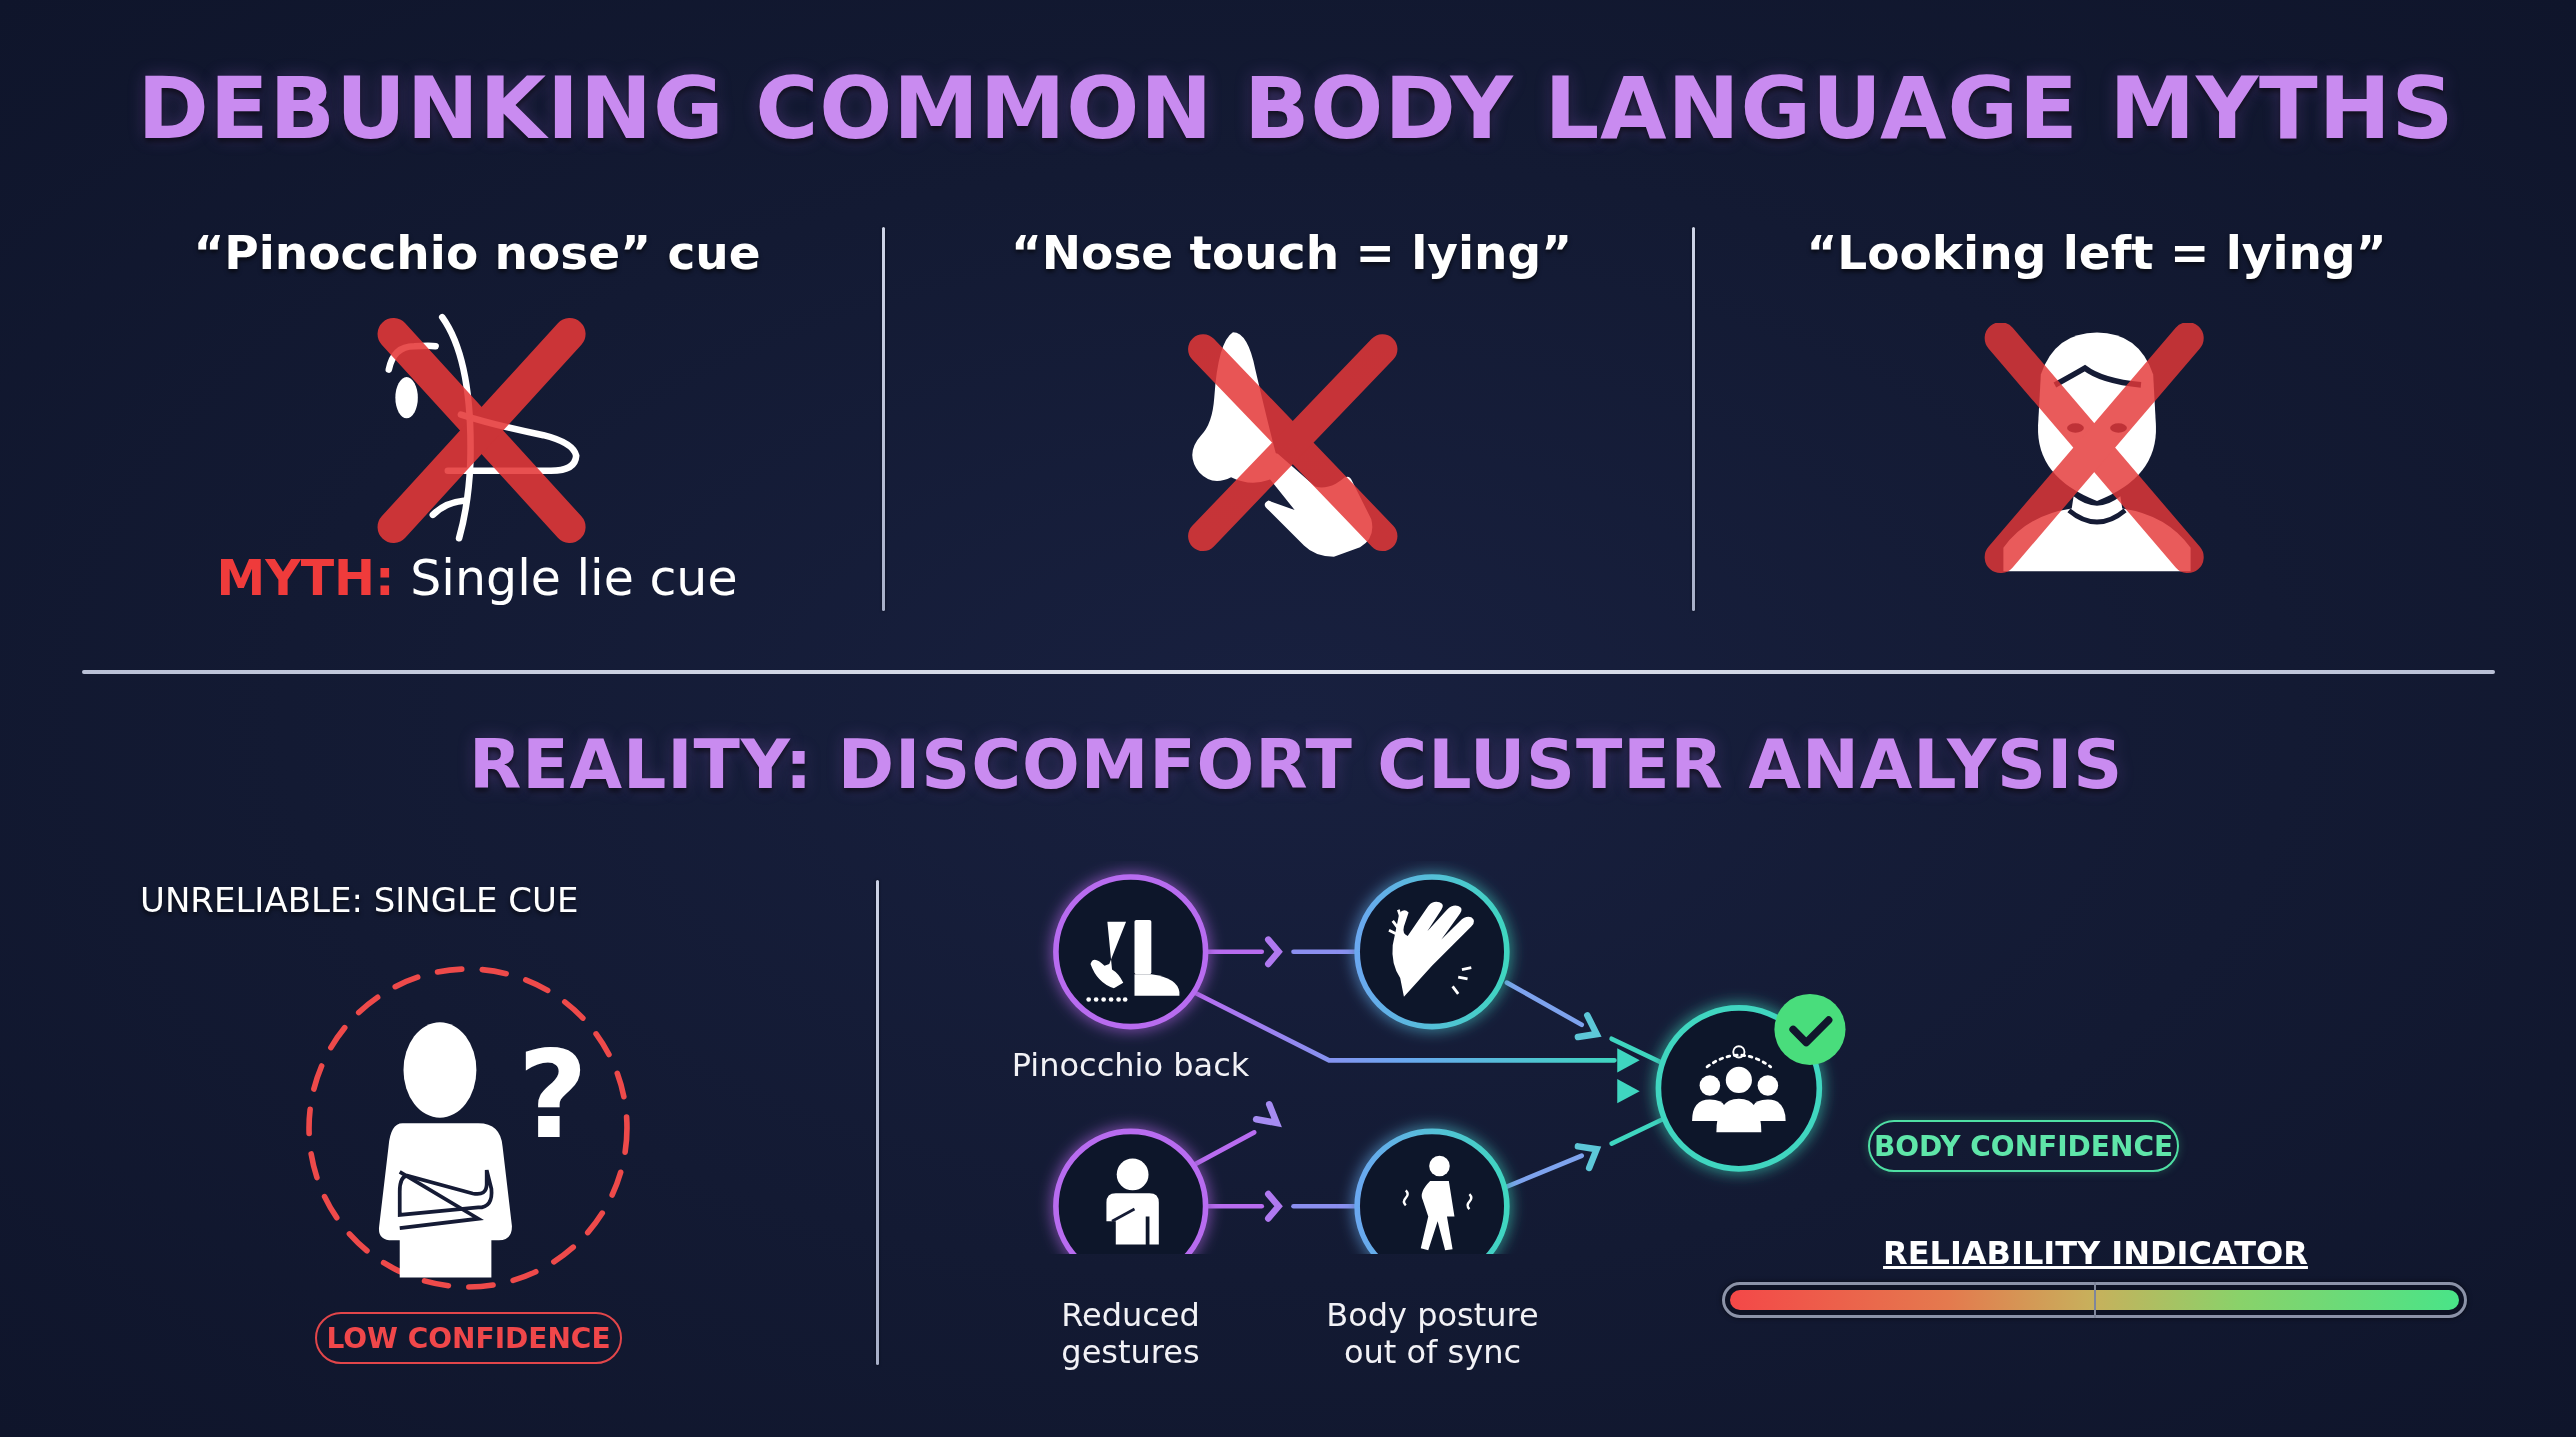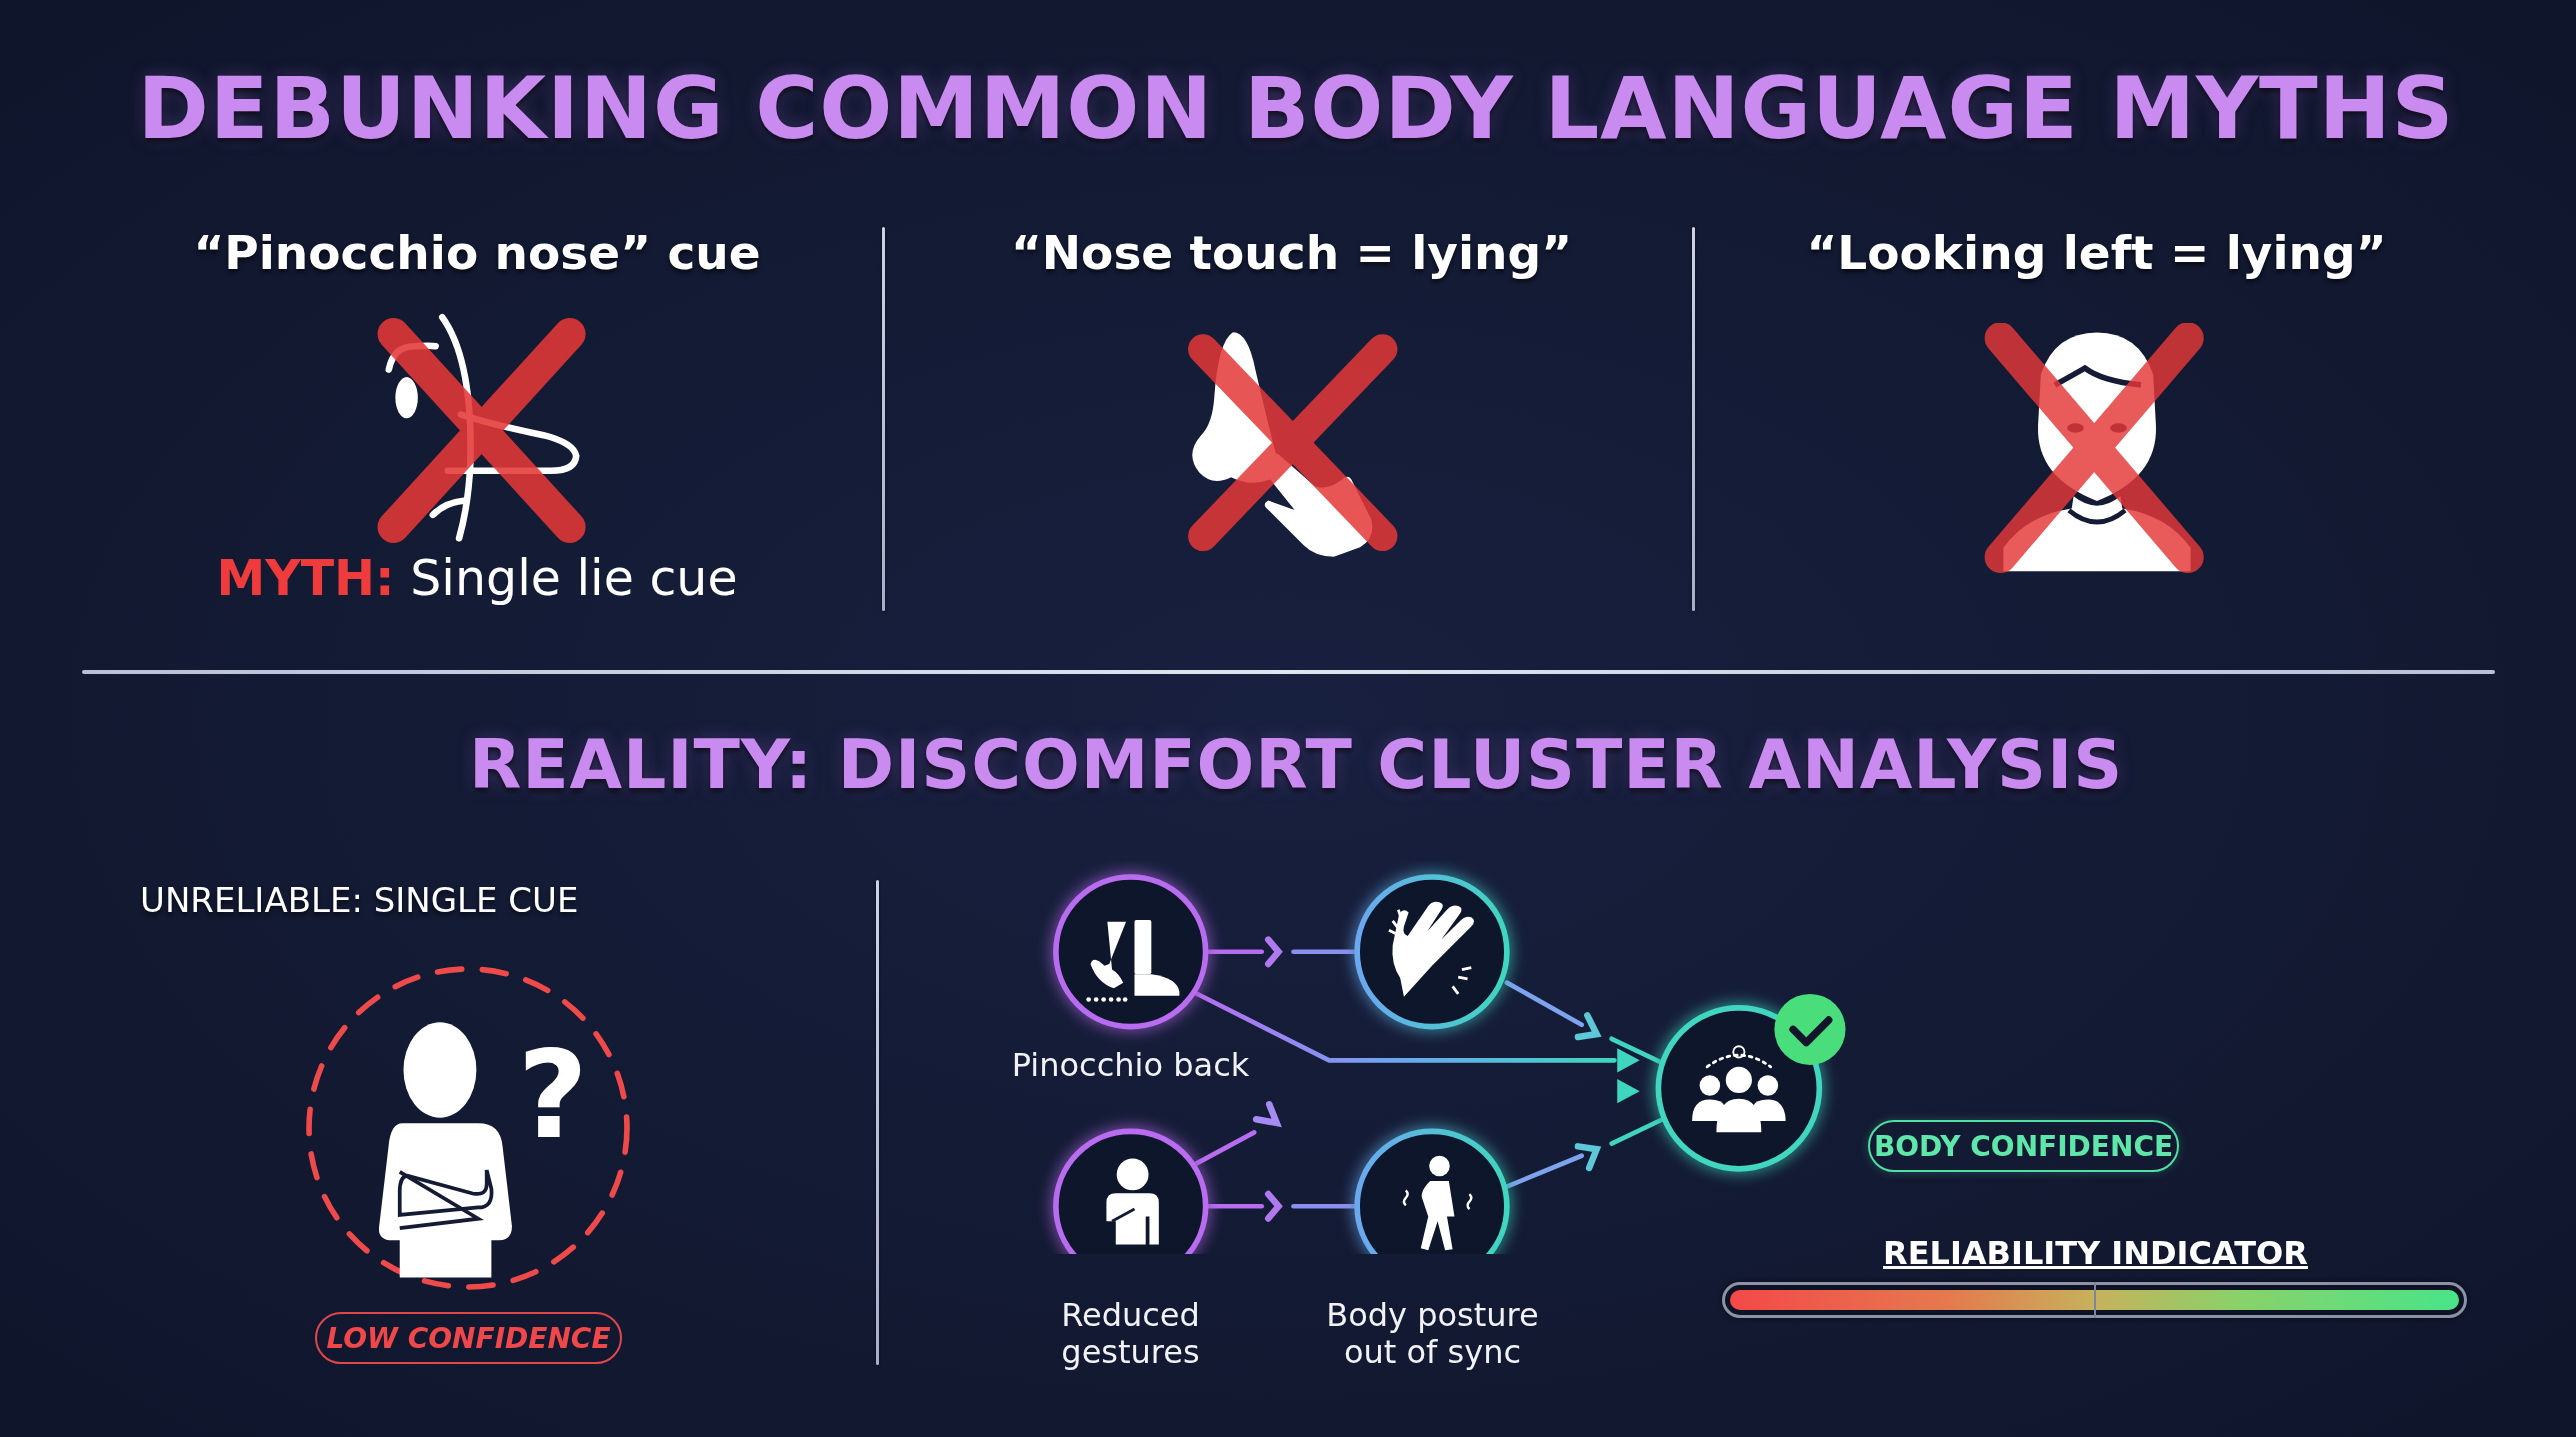--- a/index.html
+++ b/index.html
@@ -32,21 +32,21 @@
   .myth-label { font-size: 49px; white-space: nowrap; text-align: center; }
   .myth-label .tag { color: #ef3b3b; font-weight: bold; }
   .myth-label .rest { color: #ffffff; }
 
   .sec-head { font-size: 34px; font-weight: normal; text-align: left; white-space: nowrap; text-shadow: 0 2.8px 4.7px rgba(0,0,0,0.6); }
 
   .pill {
     border-radius: 32px; font-weight: bold; text-align: center;
     font-size: 28px; line-height: 49px; height: 52px; white-space: nowrap;
   }
-  .pill.low { border: 2.8px solid #e2464a; color: #f0474a; width: 307px; font-style: italic; }
+  .pill.low { border: 2.8px solid #e2464a; color: #f0474a; width: 307px; }
   .pill.high { border: 2.8px solid #4fe0a4; color: #5fe6a9; width: 311px; box-shadow: 0 0 9.4px rgba(80,230,160,0.25); }
 
   .node-label { font-size: 32px; text-align: center; line-height: 37px; color: #f2f2f6; white-space: nowrap; }
 
   .result-head { font-size: 45px; font-weight: bold; line-height: 52px; white-space: nowrap; text-shadow: 0 2.8px 4.7px rgba(0,0,0,0.6); }
   .rel-head { font-size: 32px; font-weight: bold; text-align: center; white-space: nowrap; text-decoration: underline; }
 
   .bar-outer {
     border: 3.7px solid #8c93a8; border-radius: 20.6px; background: #0d1224;
     padding: 4.7px; box-shadow: 0 0 5.6px rgba(0,0,0,0.6);

